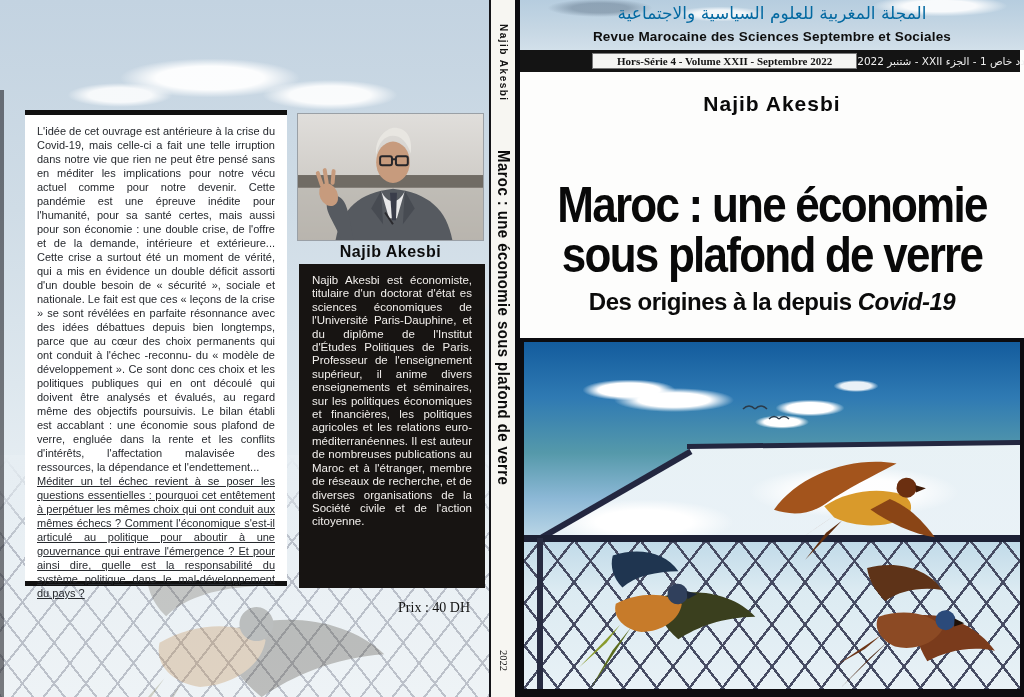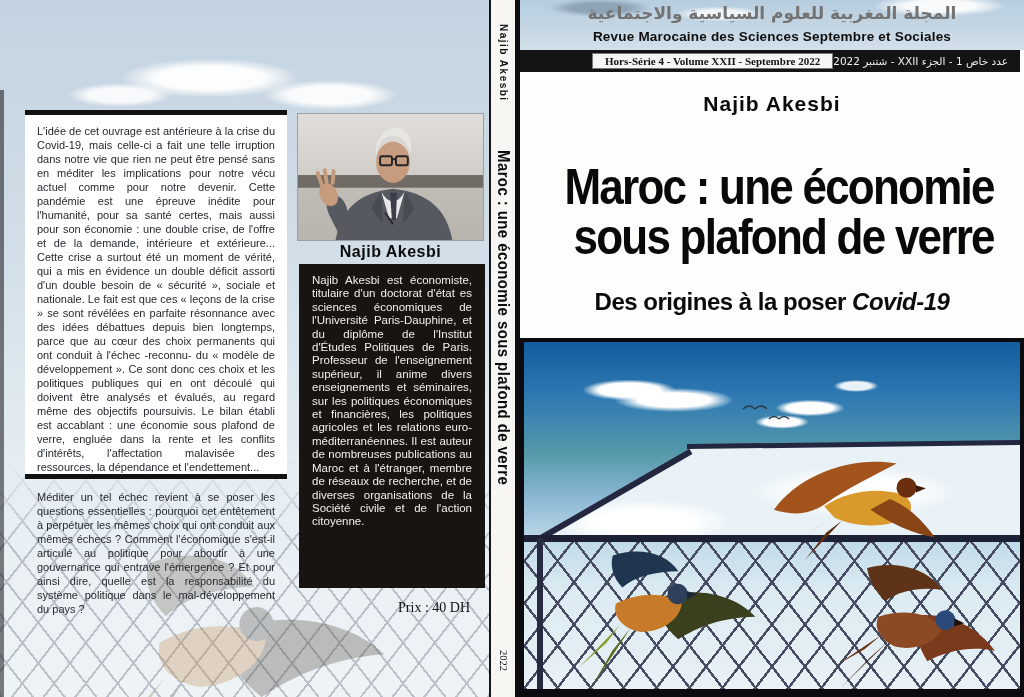--- a/index.html
+++ b/index.html
@@ -18,24 +18,24 @@
       radial-gradient(ellipse 70px 22px at 440px 470px, rgba(240,225,220,.5) 40%, rgba(240,225,220,0) 75%); }
   .back-edge-shadow { position:absolute; left:0; top:90px; bottom:0; width:4px; background:rgba(20,20,25,.55); }
   .back-fence { position:absolute; left:0; right:0; top:455px; bottom:0; opacity:.33;
     background:
       repeating-linear-gradient(52deg,  #5a5f73 0 2px, transparent 2px 25px),
       repeating-linear-gradient(-52deg, #5a5f73 0 2px, transparent 2px 25px); }
   .back-fence-fade { position:absolute; left:0; right:0; top:455px; height:90px;
     background:linear-gradient(180deg,#e7eef3 0%, rgba(231,238,243,0) 100%); }
   .faded-bird { position:absolute; left:55px; top:540px; width:340px; height:160px; opacity:.3; transform:rotate(-8deg); }
 
-  .synopsis-box { position:absolute; left:25px; top:110px; width:262px; height:369px;
+  .synopsis-box { position:absolute; left:25px; top:110px; width:262px; height:476px;
     background:#fff; border-top:5px solid #111; border-bottom:5px solid #111; padding:9px 12px; }
   .synopsis-box p { font-size:11px; line-height:14px; text-align:justify; color:#26292e; }
-  .synopsis-box p + p { margin-top:16px; }
+  .synopsis-box p + p { margin-top:0;text-decoration:underline; }
 
   .author-photo { position:absolute; left:297px; top:113px; width:187px; height:128px; border:1px solid #9aa0a6; background:#d6d4d0; }
   .author-photo svg { display:block; width:100%; height:100%; }
   .back-author-caption { position:absolute; left:297px; top:243px; width:187px; text-align:center;
     font-size:16px; font-weight:bold; color:#0c0c0c; letter-spacing:.5px; }
   .bio-box { position:absolute; left:299px; top:264px; width:186px; height:324px; background:#171412;
     padding:10px 13px; }
   .bio-box p { color:#f2efec; font-size:11.5px; font-weight:normal; line-height:13.4px; text-align:justify; }
   .back-price { position:absolute; left:300px; top:600px; width:170px; text-align:right;
     font-family:"Liberation Serif", serif; font-size:14px; color:#141414; }
@@ -51,33 +51,33 @@
   
   .front-cover { position:relative; width:504px; height:697px; overflow:hidden; background:#fdfdfc; }
   .front-sky { position:absolute; left:0; right:0; top:0; height:50px;
     background:linear-gradient(180deg,#b6cddf 0%,#c6d7e4 60%,#d2e0ea 100%); }
   .front-sky-clouds { position:absolute; inset:0;
     background:
       radial-gradient(ellipse 70px 12px at 80px 8px, rgba(90,110,130,.45) 40%, transparent 75%),
       radial-gradient(ellipse 90px 14px at 420px 6px, rgba(255,255,255,.9) 40%, transparent 75%),
       radial-gradient(ellipse 60px 10px at 200px 14px, rgba(255,255,255,.8) 40%, transparent 75%); }
   .journal-title-ar { position:absolute; left:0; right:0; top:3px; text-align:center;
-    font-family:"DejaVu Sans", sans-serif; font-size:17px; font-weight:bold; color:#737373; }
+    font-family:"DejaVu Sans", sans-serif; font-size:17px; font-weight:normal; color:#0369a1; }
   .journal-title-fr { position:absolute; left:0; right:0; top:29px; text-align:center;
     font-size:13.5px; font-weight:bold; color:#0e0e0e; letter-spacing:.2px; }
   .issue-bar { position:absolute; left:0; right:4px; top:50px; height:22px; background:#141414;
     display:flex; align-items:center; }
-  .issue-box-fr { margin-left:72px; background:#f5f5f3; border:1px solid #777; padding:1px 12px;
+  .issue-box-fr { margin-left:72px; background:#f5f5f3; border:1px solid #777; padding:1px 24px;
     font-family:"Liberation Serif", serif; font-size:11px; font-weight:bold; color:#141414; white-space:nowrap; }
   .issue-ar { margin-left:auto; margin-right:14px; font-family:"DejaVu Sans", sans-serif;
     font-size:10.5px; color:#f0f0f0; white-space:nowrap; }
 
   .front-author { position:absolute; left:0; right:0; top:92px; text-align:center;
     font-size:21px; font-weight:bold; color:#0a0a0a; letter-spacing:1px; }
-  .book-title { position:absolute; left:0; right:0; top:162px; text-align:right; }
+  .book-title { position:absolute; left:0; right:0; top:180px; text-align:center; }
   .book-title-line { font-size:50px; font-weight:bold; color:#090909; letter-spacing:-2px; line-height:50px;
     transform:scaleX(.88); transform-origin:center; white-space:nowrap; }
   .book-subtitle { position:absolute; left:0; right:0; top:288px; text-align:center;
     font-size:24px; font-weight:bold; color:#0b0b0b; letter-spacing:-.5px; }
   .book-subtitle em { font-style:italic; }
 
   .painting { position:absolute; left:0; right:0; top:338px; bottom:0;
     border:4px solid #0c0c10; border-bottom:8px solid #0c0c10; overflow:hidden;
     background:linear-gradient(180deg,#135c9d 0%,#2f7ab3 16%,#59a 32%,#8cb8d6 45%,#c2dbe9 58%,#dcebf2 72%,#e8f1f6 100%); }
   .paint-clouds { position:absolute; inset:0;
@@ -192,21 +192,21 @@
       <span class="issue-ar" dir="rtl">عدد خاص 1 - الجزء XXII - شتنبر 2022</span>
     </div>
 
     <div class="front-author">Najib Akesbi</div>
 
     <div class="book-title">
       <div class="book-title-line">Maroc : une économie</div>
       <div class="book-title-line">sous plafond de verre</div>
     </div>
     <div class="book-subtitle">
-      <span>Des origines à la poser</span>
+      <span>Des origines à la depuis</span>
       <em>Covid-19</em>
     </div>
 
     <div class="painting">
       <div class="paint-clouds"></div>
       <div class="distant-birds">
         <svg viewBox="0 0 60 30">
           <path d="M4,12 Q10,6 16,12 M16,12 Q22,6 28,12" stroke="#2a3a4a" stroke-width="1.6" fill="none"></path>
           <path d="M30,22 Q35,17 40,22 M40,22 Q45,17 50,22" stroke="#2a3a4a" stroke-width="1.4" fill="none"></path>
         </svg>

